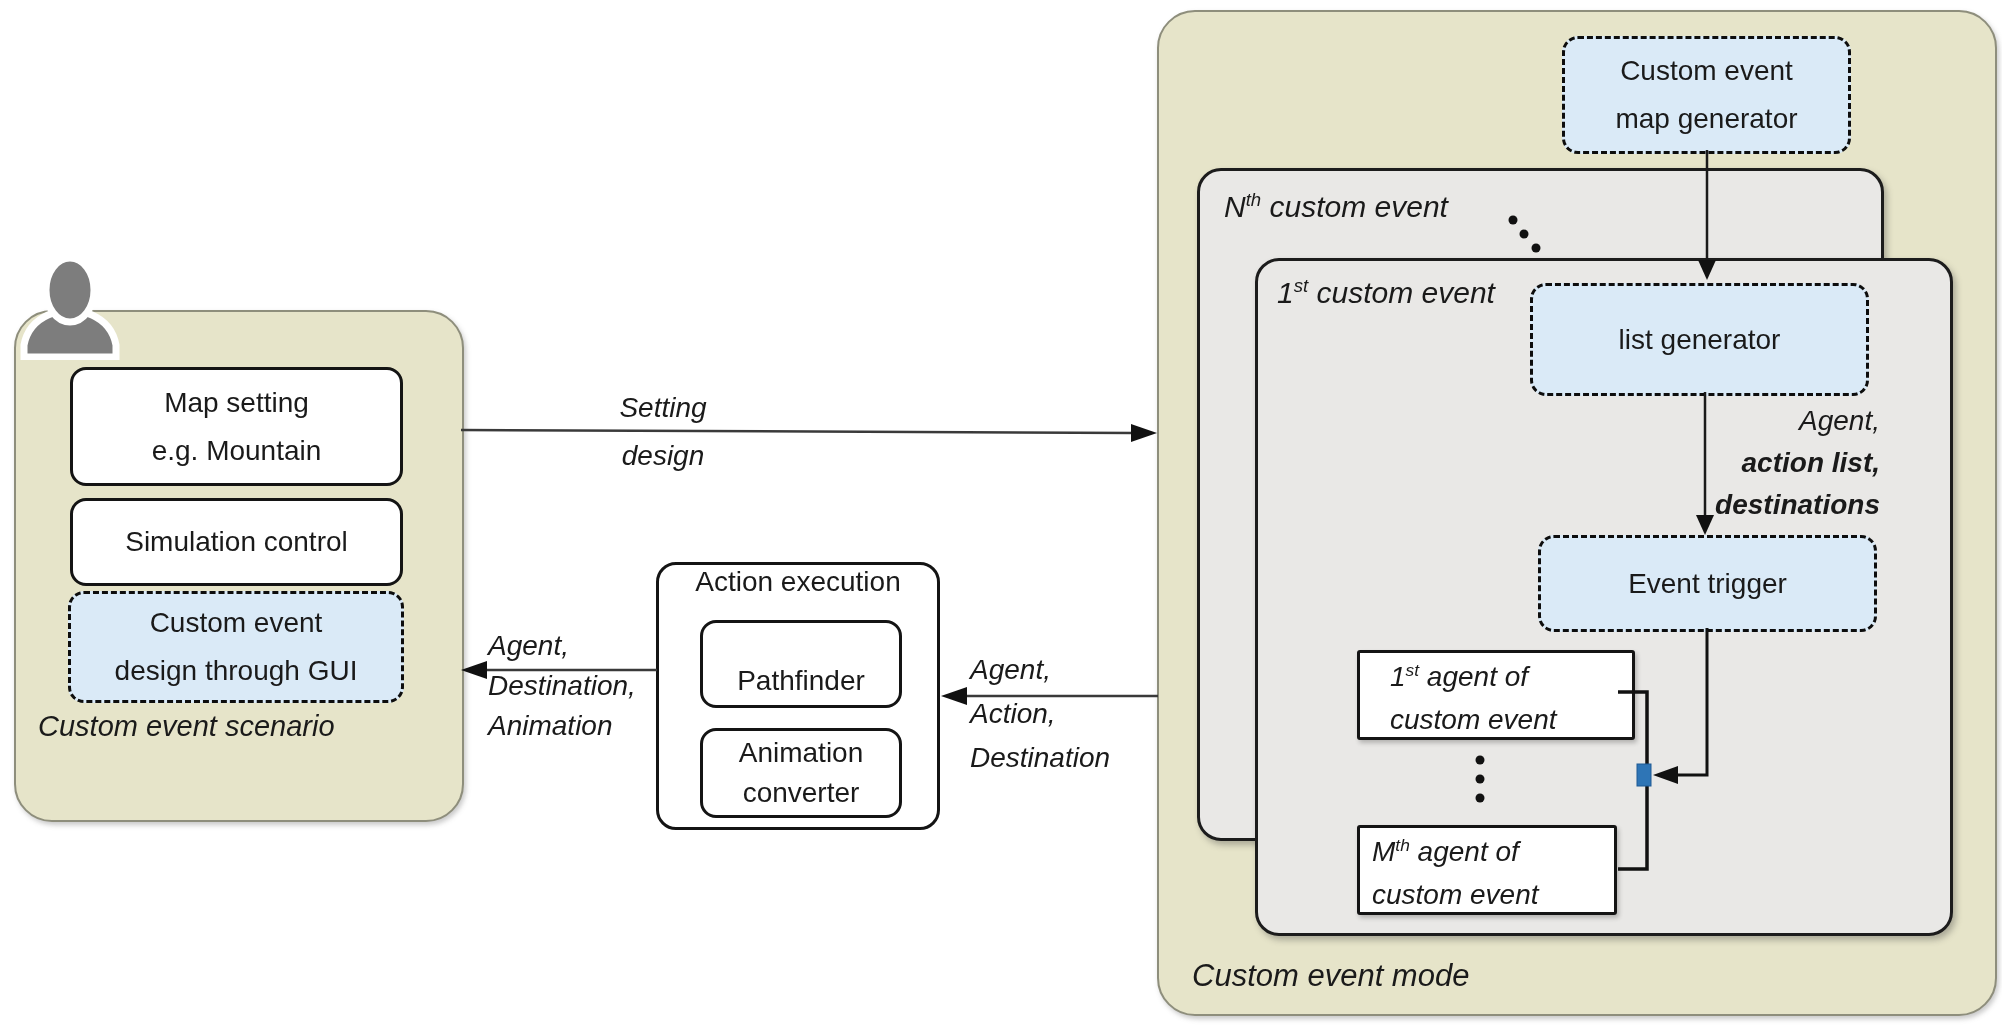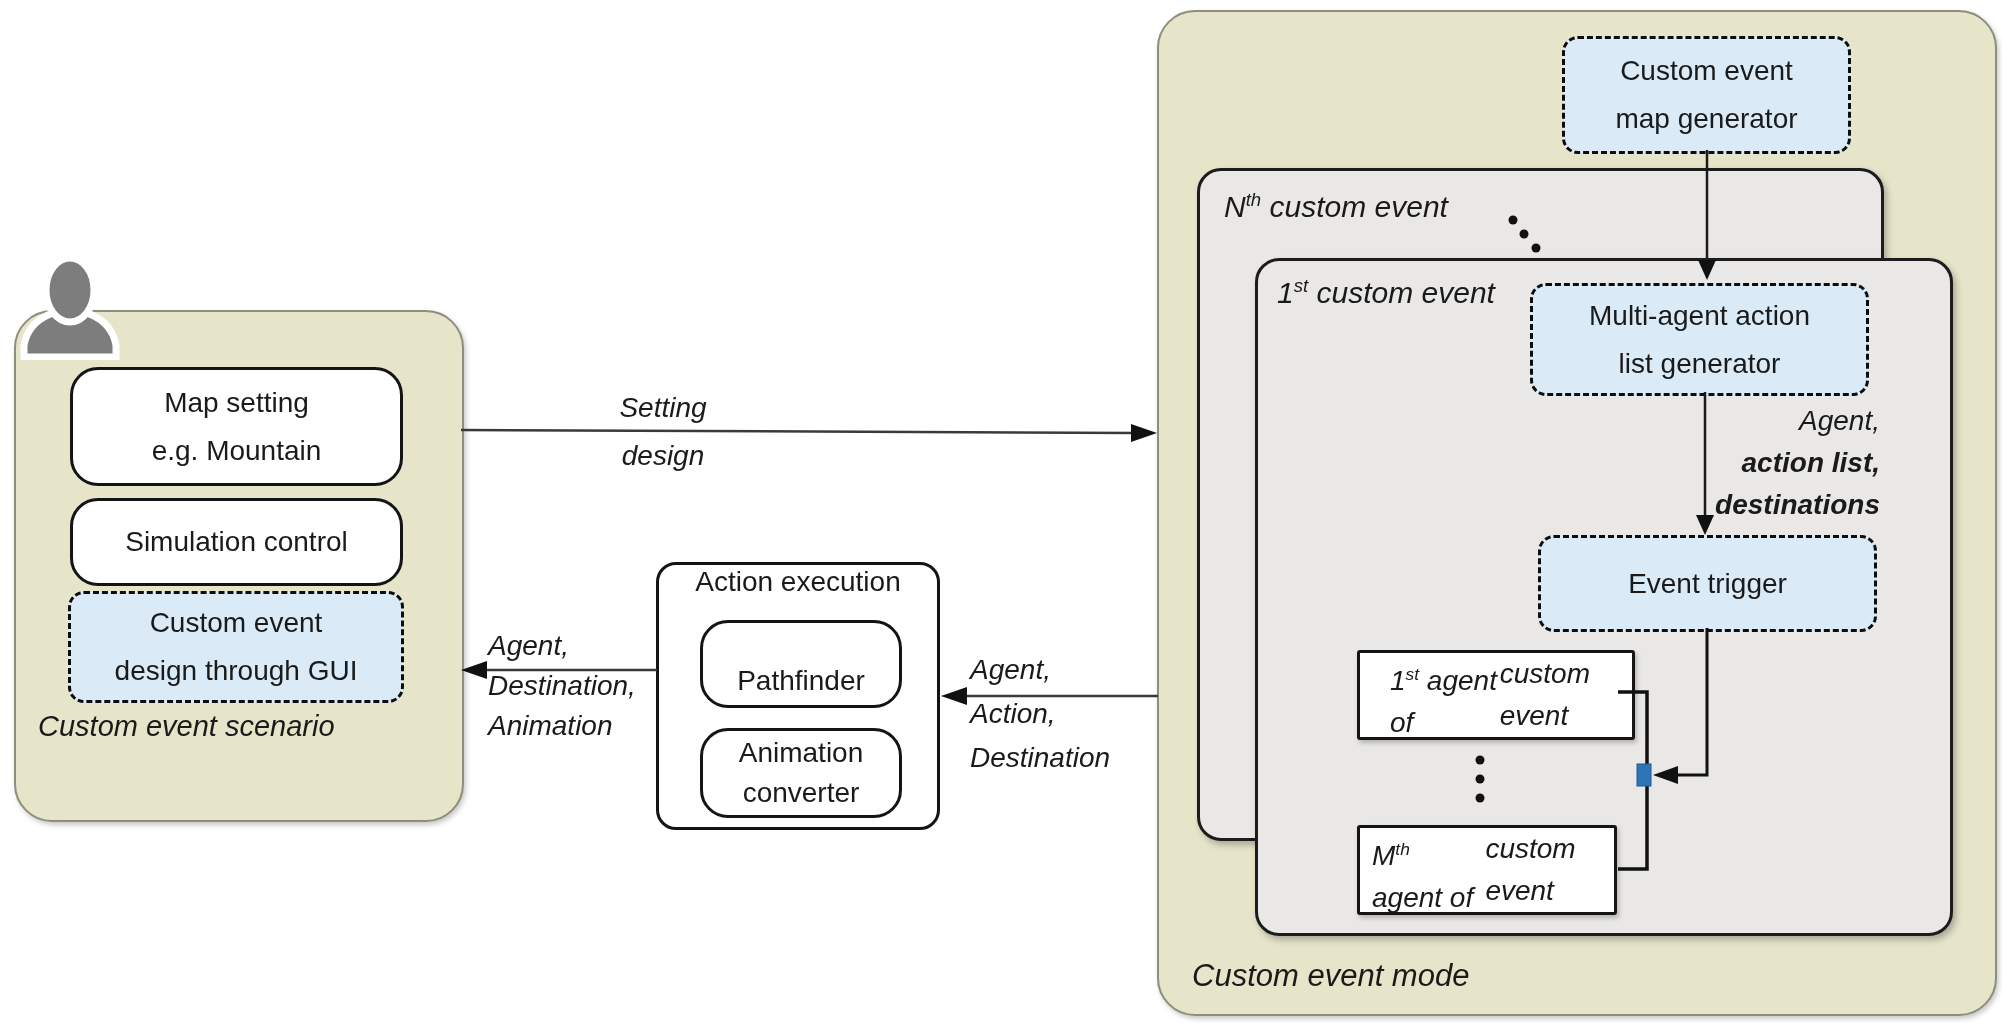--- a/index.html
+++ b/index.html
@@ -13,34 +13,34 @@
     background:#e6e4c9;border:2px solid #8e8e7c;border-radius:38px;
     box-shadow:2px 3px 5px rgba(100,100,100,.35);
   }
   
   .gray-panel{
     background:#e9e8e6;border:3px solid #1c1c1c;border-radius:24px;
     box-shadow:3px 4px 6px rgba(60,60,60,.35);
   }
   
   .wbox{
-    background:#ffffff;border:3px solid #141414;border-radius:28px;
+    background:#ffffff;border:3px solid #141414;border-radius:16px;
     display:flex;flex-direction:column;justify-content:center;align-items:center;
     text-align:center;font-size:28px;line-height:48px;
   }
   
   .bbox{
     background:#daeaf7;border:3.5px dashed #0d0d0d;border-radius:16px;
     display:flex;flex-direction:column;justify-content:center;align-items:center;
     text-align:center;font-size:28px;line-height:48px;
   }
   
   .agentbox{
     background:#ffffff;border:3px solid #141414;border-radius:3px;
-    display:flex;justify-content:center;
+    display:flex;flex-direction:column;justify-content:center;
     font-style:italic;font-size:28px;line-height:42px;padding-left:30px;
     box-shadow:2px 3px 4px rgba(60,60,60,.3);
   }
   .lbl{font-style:italic;font-size:29px;line-height:39px;}
   .arrow-lbl{font-style:italic;font-size:28px;line-height:42px;}
   sup{font-size:.62em;}
   svg.overlay{position:absolute;left:0;top:0;z-index:12;pointer-events:none;}
   .z5{z-index:5;}
 </style>
 </head>
@@ -116,21 +116,20 @@
   <div class="abs lbl z5" style="left:1277px;top:266px;font-size:30px;">
     <span>1</span><sup>st</sup><span> custom event</span>
   </div>
 
   <div class="abs bbox z5" style="left:1562px;top:36px;width:283px;height:112px;">
     <div>Custom event</div>
     <div>map generator</div>
   </div>
 
   <div class="abs bbox z5" style="left:1530px;top:283px;width:333px;height:107px;">
-    <div>Multi-agent action</div>
     <div>list generator</div>
   </div>
 
   <div class="abs arrow-lbl z5" style="left:1610px;top:400px;width:270px;text-align:right;">
     <div>Agent,</div>
     <div class="bold" style="font-weight:bold;">action list,</div>
     <div class="bold" style="font-weight:bold;">destinations</div>
   </div>
 
   <div class="abs bbox z5" style="left:1538px;top:535px;width:333px;height:91px;">

